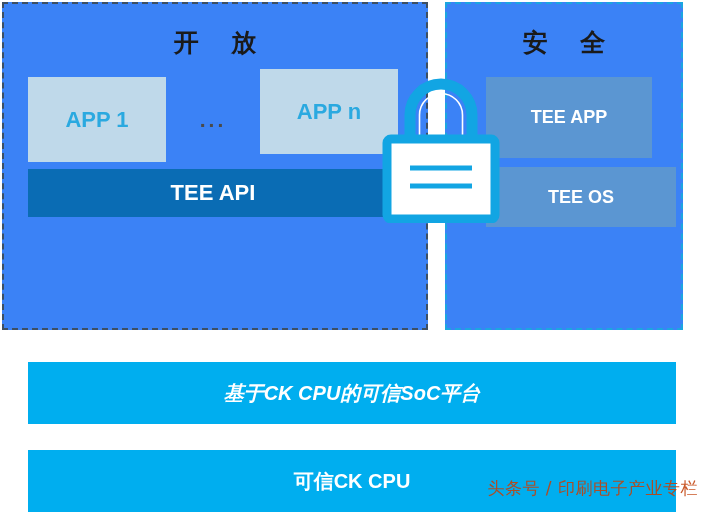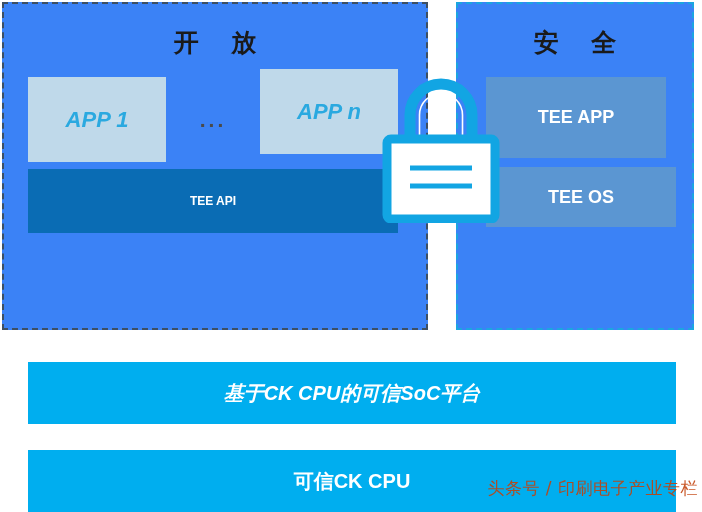--- a/index.html
+++ b/index.html
@@ -30,21 +30,21 @@
     box-sizing: border-box;
   }
   #panel-open {
     left: 2px;
     top: 2px;
     width: 426px;
     height: 328px;
     border: 2px dashed #3d4f63;
   }
   #panel-secure {
-    left: 456px;
+    left: 445px;
     top: 2px;
     width: 238px;
     height: 328px;
     border: 2px dashed #1ba6e0;
   }
 
   .panel-title {
     position: absolute;
     left: 0;
     right: 0;
@@ -75,21 +75,20 @@
   .app-box {
     position: absolute;
     box-sizing: border-box;
     background: #bfd9ea;
     display: flex;
     align-items: center;
     justify-content: center;
     font-size: 22px;
     font-weight: bold;
     color: #2aa9e0;
-    font-style: italic;
   }
   #app-1 {
     left: 28px;
     top: 77px;
     width: 138px;
     height: 85px;
   }
   #app-n {
     left: 260px;
     top: 69px;
@@ -108,42 +107,42 @@
     font-size: 21px;
     font-weight: bold;
     letter-spacing: 3px;
     color: #4a4a4a;
   }
 
   #tee-api {
     left: 28px;
     top: 169px;
     width: 370px;
-    height: 64px;
+    height: 48px;
     background: #0a6cb4;
-    font-size: 12px;
+    font-size: 22px;
   }
   #ree-os {
     left: 28px;
     top: 238px;
     width: 370px;
     height: 59px;
     background: #0a6cb4;
     font-size: 18px;
   }
 
   
   .sec-box {
     background: #5b96d2;
     font-size: 18px;
   }
   #tee-app {
     left: 486px;
     top: 77px;
-    width: 180px;
+    width: 166px;
     height: 81px;
   }
   #tee-os {
     left: 486px;
     top: 167px;
     width: 190px;
     height: 60px;
   }
   #trust-boot {
     left: 486px;

